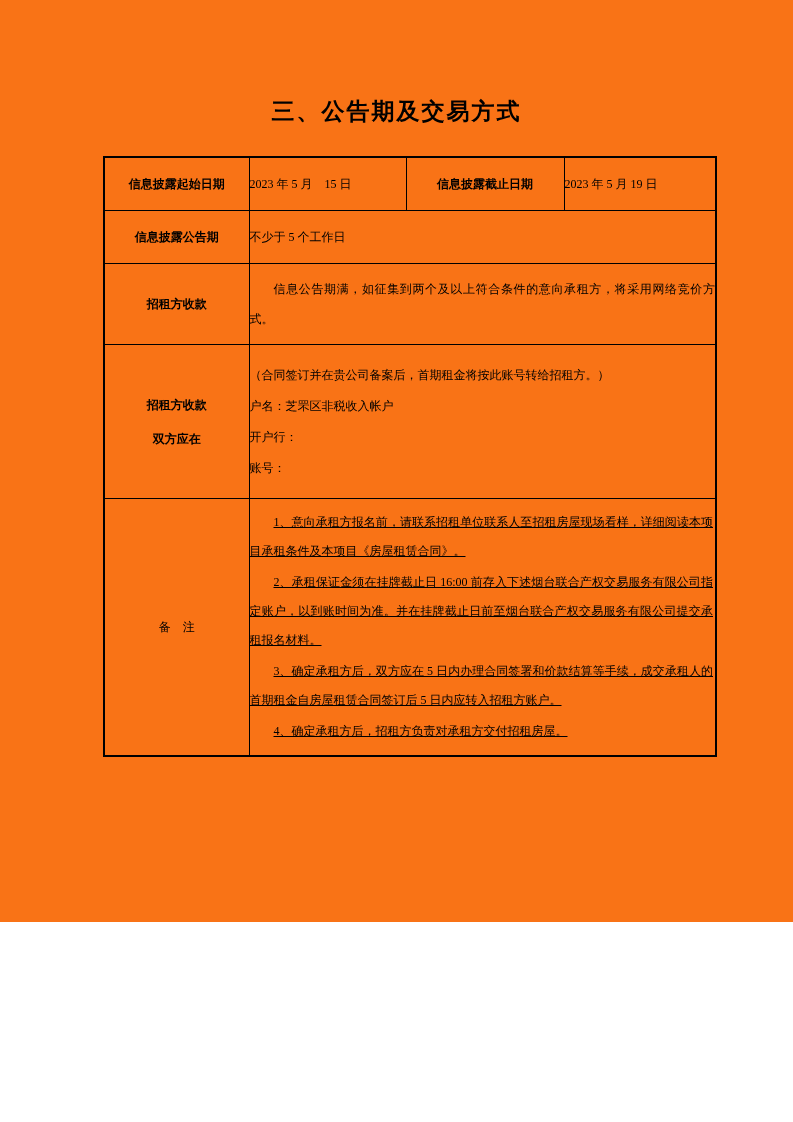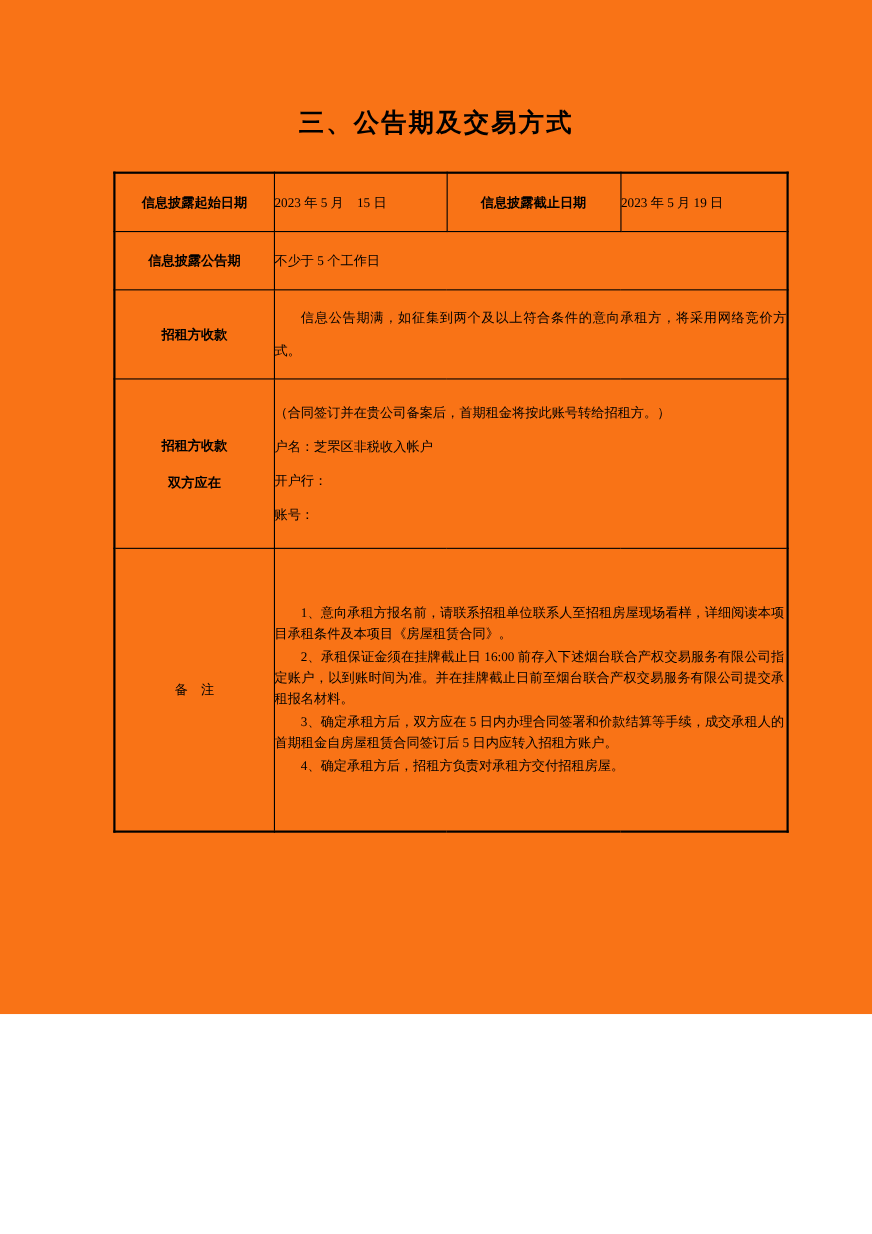--- a/index.html
+++ b/index.html
@@ -52,21 +52,21 @@
     font-size: 15px;
   }
   .cell-content {
     vertical-align: middle;
     padding: 8px 8px 8px 6px;
   }
   .cell-content p { margin: 0; line-height: 30px; }
   .para-indent { text-indent: 2em; text-align: justify; }
   .account-cell { padding-left: 16px; }
   .account-cell p { line-height: 31px; }
-  .remarks-cell p { line-height: 19px; margin: 2px 0; text-align: justify; padding-right: 2px; }
+  .remarks-cell p { line-height: 29px; margin: 2px 0; text-align: justify; padding-right: 2px; text-decoration: underline; }
   .r1 td { height: 52px; }
   .r2 td { height: 52px; }
   .r3 td { height: 242px; }
   .r4 td { height: 80px; }
   .r5 td { height: 153px; }
   .r6 td { height: 256px; }
   .page-number {
     position: absolute;
     top: 1028px;
     left: 0;

